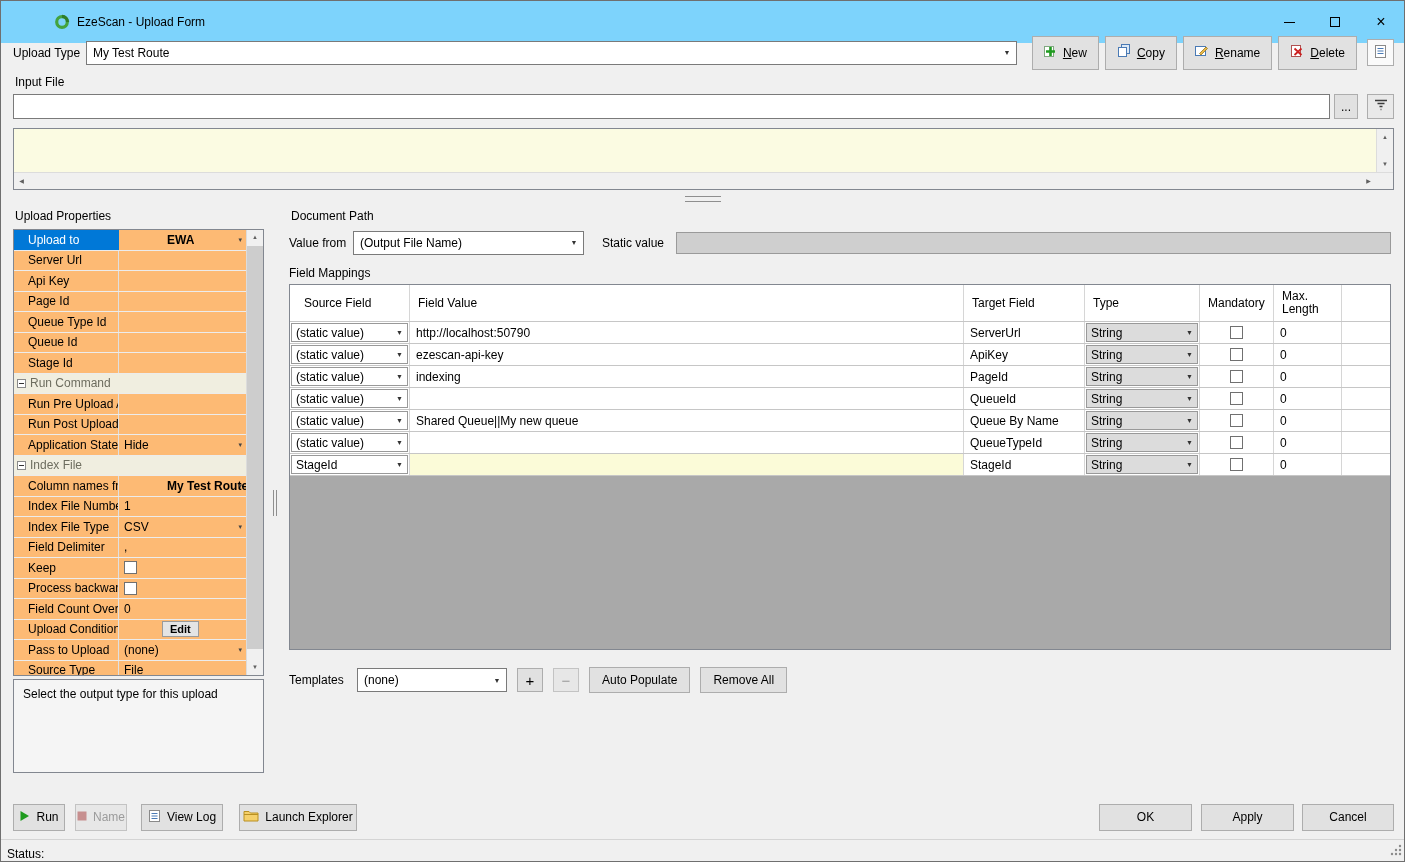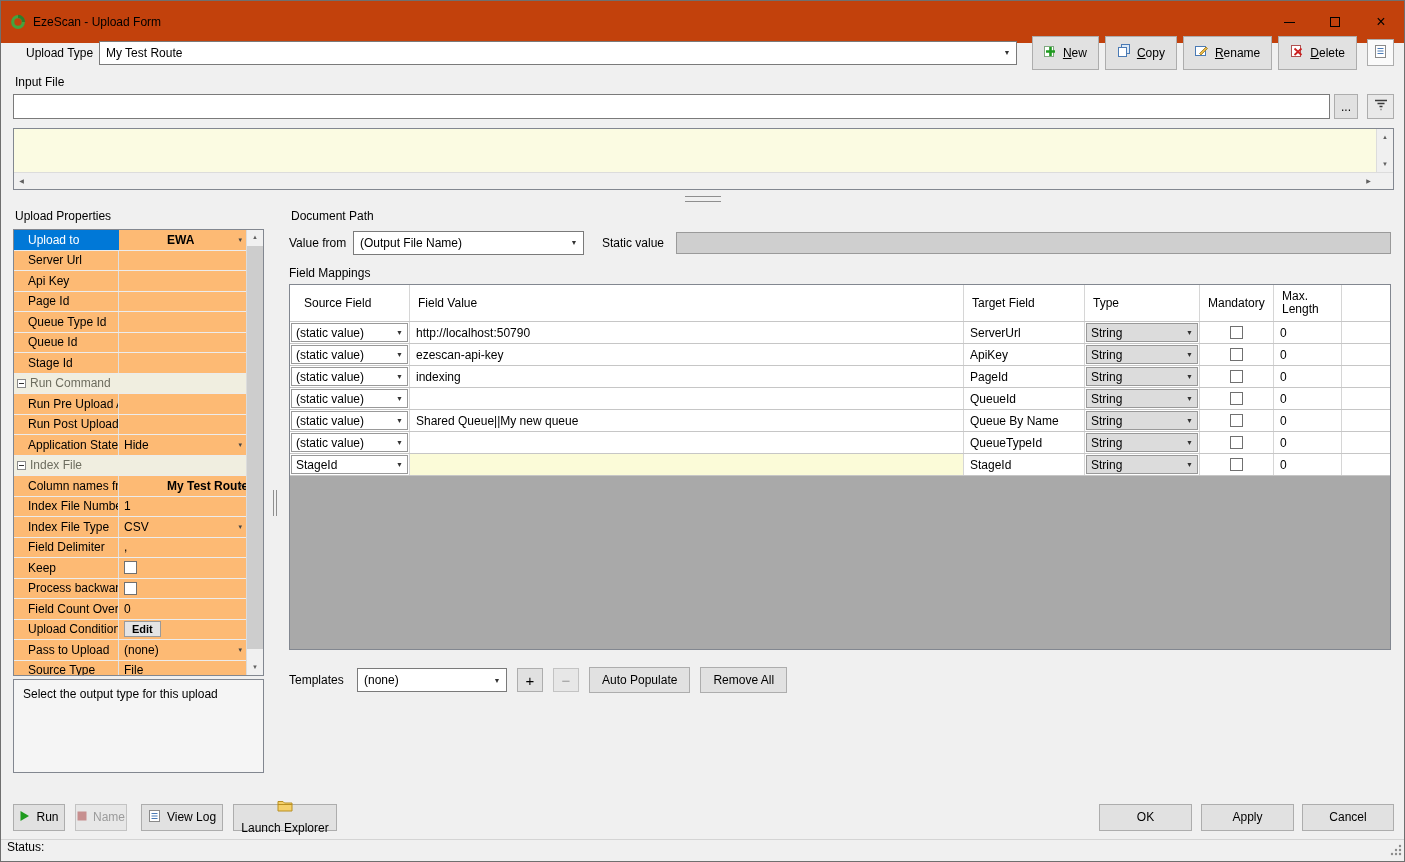--- a/index.html
+++ b/index.html
@@ -6,36 +6,36 @@
   body {
     width: 1405px; height: 862px;
     font-family: "Liberation Sans", "DejaVu Sans", sans-serif;
     font-size: 12px; color: #000; background: #888;
   }
   .window {
     position: relative; width: 1405px; height: 862px;
     background: #f0f0f0; border: 1px solid #6f6f6f; overflow: hidden;
   }
   
-  .titlebar { position: absolute; top: 0; left: 0; right: 0; height: 42px; background: #c2410c; display: flex; align-items: center; }
+  .titlebar { position: absolute; top: 0; left: 0; right: 0; height: 42px; background: #7dd3fc; display: flex; align-items: center; padding-left: 44px; }
   .title-logo { margin: 0 7px 0 9px; display: flex; }
   .win-controls { margin-left: auto; display: flex; height: 100%; }
   .win-btn { width: 46px; height: 100%; display: flex; align-items: center; justify-content: center; cursor: default; }
   .minline { width: 11px; height: 1px; background: #000; display: inline-block; }
   .maxbox { width: 10px; height: 10px; border: 1px solid #000; display: inline-block; }
   .closex { font-size: 16px; line-height: 1; }
   
   .combo { background: #fff; border: 1px solid #7a7a7a; height: 24px; display: flex; align-items: center; position: relative; }
   .combo .ctext { padding-left: 6px; flex: 1; white-space: nowrap; overflow: hidden; }
   .combo .carrow { width: 18px; text-align: center; font-size: 7px; color: #333; flex: 0 0 18px; }
   .btn { height: 27px; background: #e1e1e1; border: 1px solid #adadad; display: inline-flex; align-items: center; justify-content: center; gap: 6px; font-size: 12px; font-family: inherit; cursor: default; }
   .btn.disabled { color: #9b9b9b; border-color: #c3c3c3; background: #e7e7e7; }
   .cb { width: 13px; height: 13px; border: 1px solid #707070; background: #fff; display: inline-block; flex: 0 0 13px; }
   
-  .upload-row { position: absolute; top: 38px; left: 25px; right: 10px; height: 27px; display: flex; align-items: center; }
+  .upload-row { position: absolute; top: 38px; left: 12px; right: 10px; height: 27px; display: flex; align-items: center; }
   .upload-label { width: 73px; }
   .upload-combo { flex: 1; margin-right: 9px; }
   .tb-btn { margin-left: 6px; padding: 16px 11px; }
   .notes-btn { width: 27px; height: 27px; margin-left: 10px; background: #fafafa; border: 1px solid #adadad; display: flex; align-items: center; justify-content: center; }
   
   .input-label { position: absolute; top: 74px; left: 14px; }
   .input-row { position: absolute; top: 93px; left: 12px; right: 10px; height: 25px; display: flex; align-items: center; }
   .file-input { flex: 1; height: 25px; border: 1px solid #7a7a7a; background: #fff; font-family: inherit; font-size: 12px; padding: 0 5px; outline: none; }
   .browse-btn { width: 24px; height: 25px; margin-left: 4px; }
   .filter-btn { width: 27px; height: 25px; margin-left: 9px; background: #e9e9e9; border: 1px solid #adadad; display: flex; align-items: center; justify-content: center; }
@@ -59,21 +59,21 @@
   .prow { height: 20.5px; display: flex; align-items: stretch; border-bottom: 1px solid #ececec; }
   .pname { width: 105px; padding-left: 14px; display: flex; align-items: center; border-right: 1px solid #e0e0e0; overflow: hidden; white-space: nowrap; }
   .pval { flex: 1; display: flex; align-items: center; padding-left: 5px; position: relative; overflow: hidden; white-space: nowrap; }
   .prow.sel .pname { background: #0078d7; color: #fff; border-right-color: #0078d7; }
   .pv.b { font-weight: bold; padding-left: 43px; }
   .pgarrow { position: absolute; right: 4px; font-size: 7px; color: #444; }
   .prow.cat { background: #f0eee0; color: #6d6d5f; align-items: center; }
   .minusbox { width: 9px; height: 9px; border: 1px solid #8a8a8a; background: #fff; margin-left: 3px; position: relative; flex: 0 0 9px; }
   .minusbox::after { content: ""; position: absolute; left: 1px; right: 1px; top: 3px; height: 1px; background: #333; }
   .catlbl { margin-left: 4px; }
-  .miniedit { font-weight: bold; font-size: 11px; border: 1px solid #9a9a9a; background: #e4e4e4; height: 16px; padding: 0 7px; font-family: inherit; }
+  .miniedit { font-weight: bold; font-size: 11px; border: 1px solid #9a9a9a; background: #e4e4e4; height: 16px; padding: 0 7px; margin-left: 38px; font-family: inherit; }
   .pg-sb { width: 17px; background: #f0f0f0; border-left: 1px solid #dcdcdc; position: relative; flex: 0 0 17px; }
   .sb-btn { position: absolute; left: 0; width: 16px; height: 15px; font-size: 6px; color: #606060; text-align: center; line-height: 15px; }
   .sb-top { top: 0; } .sb-bot { bottom: 0; }
   .pg-thumb { position: absolute; left: 0; width: 16px; top: 16px; bottom: 26px; background: #cdcdcd; }
   .prop-desc { margin-top: 3px; height: 94px; border: 1px solid #828790; background: #f5f5f5; padding: 7px 9px; }
   
   .right-panel { position: absolute; top: 208px; left: 288px; right: 13px; }
   .dp-row { margin-top: 5px; display: flex; align-items: center; height: 25px; }
   .dp-vf-label { width: 64px; }
   .dp-combo { width: 231px; }
@@ -104,25 +104,25 @@
   .fm-filler { flex: 1; background: #a9a9a9; }
   
   .templates-row { margin-top: 17px; display: flex; align-items: center; }
   .tmpl-label { width: 56px; }
   .tmpl-combo { width: 150px; margin-left: 12px; }
   .sq-btn { width: 26px; height: 24px; margin-left: 10px; font-size: 15px; }
   .wide-btn { height: 26px; padding: 0 12px; margin-left: 10px; }
   
   .bottom-row { position: absolute; top: 802px; left: 12px; right: 10px; height: 28px; display: flex; align-items: center; }
   .b-run { width: 52px; } .b-stop { width: 52px; margin-left: 10px; }
-  .b-log { width: 82px; margin-left: 14px; text-align: right; } .b-exp { width: 104px; margin-left: 10px; flex-direction: column; }
+  .b-log { width: 82px; margin-left: 14px; text-align: right; } .b-exp { width: 118px; margin-left: 16px; }
   .b-spacer { flex: 1; }
   .b-ok { width: 93px; } .b-apply { width: 93px; margin-left: 9px; } .b-cancel { width: 92px; margin-left: 8px; }
   
-  .statusbar { position: absolute; bottom: 0; left: 0; right: 0; height: 22px; background: #f0f0f0; border-top: 1px solid #d4d4d4; display: flex; align-items: flex-start; padding-left: 6px; }
+  .statusbar { position: absolute; bottom: 0; left: 0; right: 0; height: 22px; background: #f0f0f0; border-top: 1px solid #d4d4d4; display: flex; align-items: flex-end; padding-left: 6px; }
   .grip { position: absolute; right: 2px; bottom: 2px; }
 </style>
 </head>
 <body>
 
 <div class="window">
 
   <div class="titlebar">
     <span class="title-logo">
       <svg width="16" height="16" viewBox="0 0 16 16">

